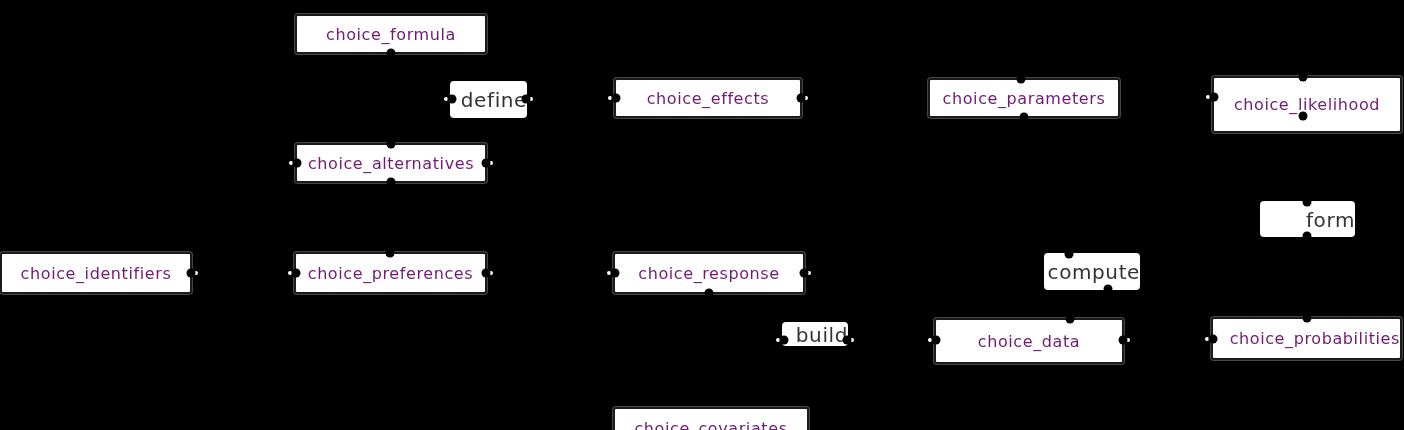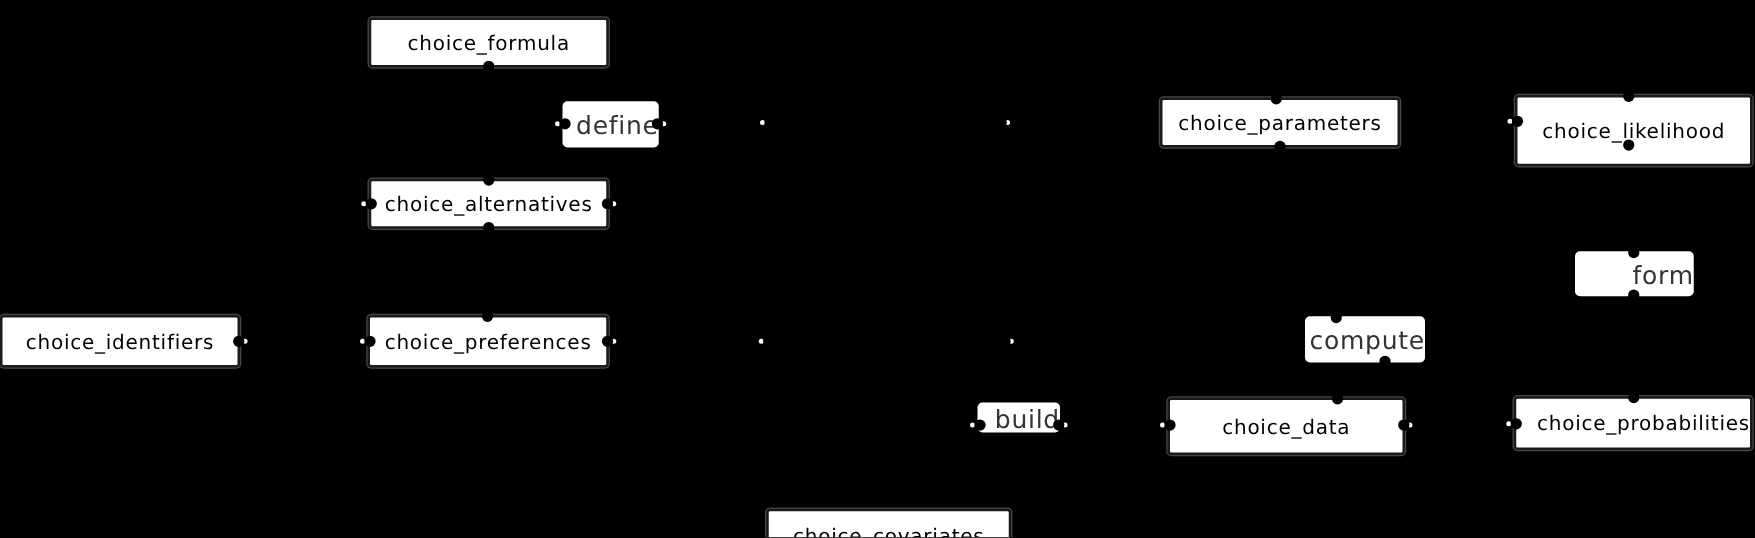--- a/index.html
+++ b/index.html
@@ -18,21 +18,21 @@
   .node {
     position: absolute;
     box-sizing: border-box;
     background: #ffffff;
     border: 2px solid #1a1a1a;
     border-radius: 3px;
     box-shadow: 0 0 0 1px rgba(255,255,255,0.28);
     display: flex;
     align-items: center;
     justify-content: center;
-    color: #000000;
+    color: #701a75;
     font-size: 16px;
     letter-spacing: 0.6px;
     white-space: nowrap;
     z-index: 1;
   }
   .edge-label {
     position: absolute;
     box-sizing: border-box;
     background: #ffffff;
     border-radius: 4px;
@@ -70,20 +70,23 @@
   }
 </style>
 </head>
 <body>
 
 <div class="canvas" id="diagram-canvas" style="width: 1404px; height: 430px; background: rgb(0, 0, 0);">
     <div class="node" style="left: 295px; top: 14px; width: 192px; height: 40px;">
       <span class="node-label-text">choice_formula</span>
     </div>
     <div class="notch" style="left: 391px; top: 53px;"></div>
+    <div class="node" style="left: 614px; top: 78px; width: 188px; height: 40px;">
+      <span class="node-label-text">choice_effects</span>
+    </div>
     <div class="port-dot" style="left: 610px; top: 98px;"></div>
     <div class="notch" style="left: 615.5px; top: 98px;"></div>
     <div class="port-dot" style="left: 806px; top: 98px;"></div>
     <div class="notch" style="left: 800.5px; top: 98px;"></div>
     <div class="node" style="left: 928px; top: 78px; width: 192px; height: 40px;">
       <span class="node-label-text">choice_parameters</span>
     </div>
     <div class="notch" style="left: 1021px; top: 79px;"></div>
     <div class="notch" style="left: 1024px; top: 117px;"></div>
     <div class="node" style="left: 1212px; top: 76px; width: 190px; height: 57px;">
@@ -108,20 +111,23 @@
     <div class="port-dot" style="left: 196px; top: 273px;"></div>
     <div class="notch" style="left: 190.5px; top: 273px;"></div>
     <div class="node" style="left: 294px; top: 252px; width: 193px; height: 42px;">
       <span class="node-label-text">choice_preferences</span>
     </div>
     <div class="notch" style="left: 390px; top: 253px;"></div>
     <div class="port-dot" style="left: 290px; top: 273px;"></div>
     <div class="notch" style="left: 295.5px; top: 273px;"></div>
     <div class="port-dot" style="left: 491px; top: 273px;"></div>
     <div class="notch" style="left: 485.5px; top: 273px;"></div>
+    <div class="node" style="left: 613px; top: 252px; width: 192px; height: 42px;">
+      <span class="node-label-text">choice_response</span>
+    </div>
     <div class="port-dot" style="left: 609px; top: 273px;"></div>
     <div class="notch" style="left: 614.5px; top: 273px;"></div>
     <div class="port-dot" style="left: 809px; top: 273px;"></div>
     <div class="notch" style="left: 803.5px; top: 273px;"></div>
     <div class="notch" style="left: 709px; top: 293px;"></div>
     <div class="node" style="left: 934px; top: 318px; width: 190px; height: 46px;">
       <span class="node-label-text">choice_data</span>
     </div>
     <div class="port-dot" style="left: 930px; top: 340px;"></div>
     <div class="notch" style="left: 935.5px; top: 340px;"></div>

